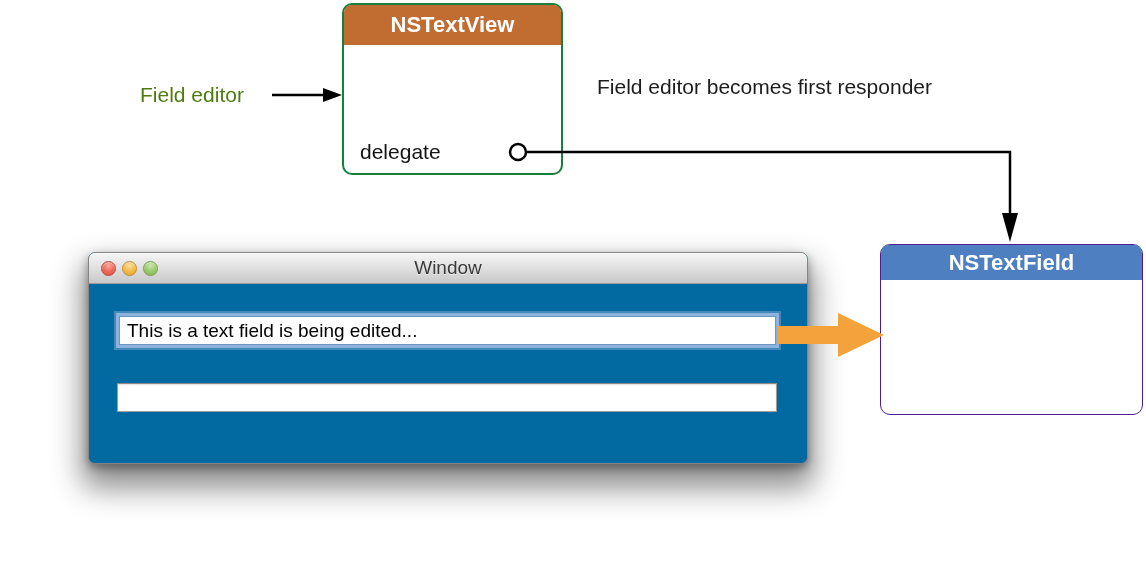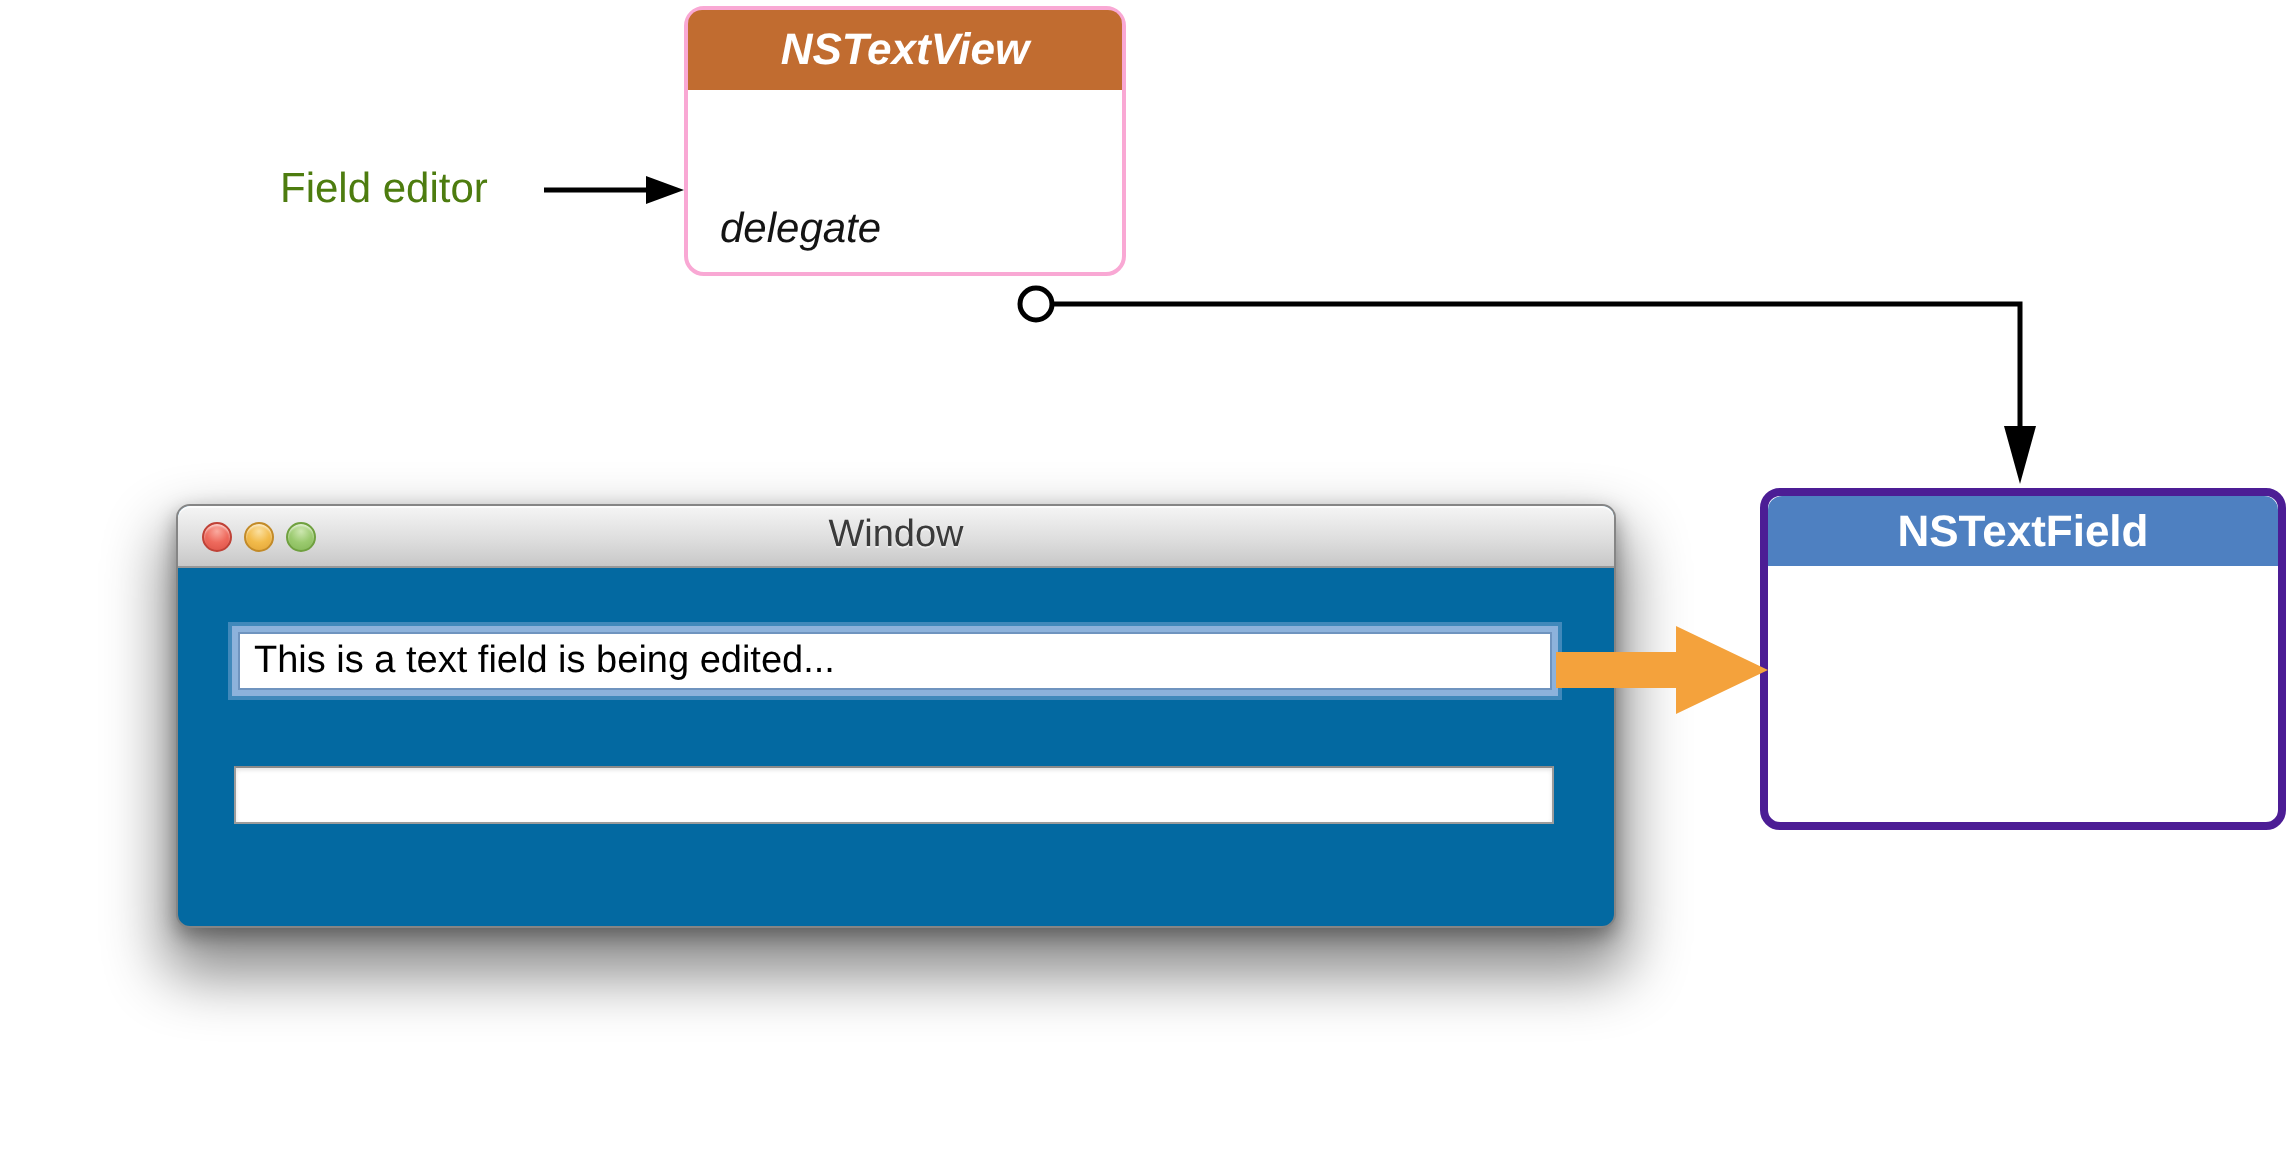--- a/index.html
+++ b/index.html
@@ -21,32 +21,31 @@
   }
   .class-box .box-header {
     color: #ffffff;
     font-weight: bold;
     font-size: 22px;
     text-align: center;
     border-radius: 7px 7px 0 0;
   }
   .nstextview-box {
     left: 342px; top: 3px;
-    width: 221px; height: 135px;
-    border: 2px solid #f9a8d4;
-    font-style: italic;
+    width: 221px; height: 172px;
+    border: 2px solid #15803d;
   }
   .nstextview-box .box-header {
     height: 40px; line-height: 40px;
     background: #C16C30;
   }
   .nstextfield-box {
     left: 880px; top: 244px;
     width: 263px; height: 171px;
-    border: 4px solid #4c1d95;
+    border: 1px solid #4c1d95;
   }
   .nstextfield-box .box-header {
     height: 35px; line-height: 35px;
     background: #4E80C1;
   }
   .outlet-label {
     position: absolute;
     left: 16px; bottom: 9px;
     font-size: 21px;
     color: #141414;
@@ -146,20 +145,21 @@
     <span class="outlet-label">delegate</span>
   </div>
 
   <div class="class-box nstextfield-box">
     <div class="box-header">NSTextField</div>
   </div>
 
   <div class="field-editor-label">Field editor</div>
 
   <div class="annotation">
+    <div>Field editor becomes first responder</div>
   </div>
 
   <div class="mac-window">
     <div class="titlebar">
       <div class="lights">
         <span class="light red"></span>
         <span class="light yellow"></span>
         <span class="light green"></span>
       </div>
       <div class="window-title">Window</div>

